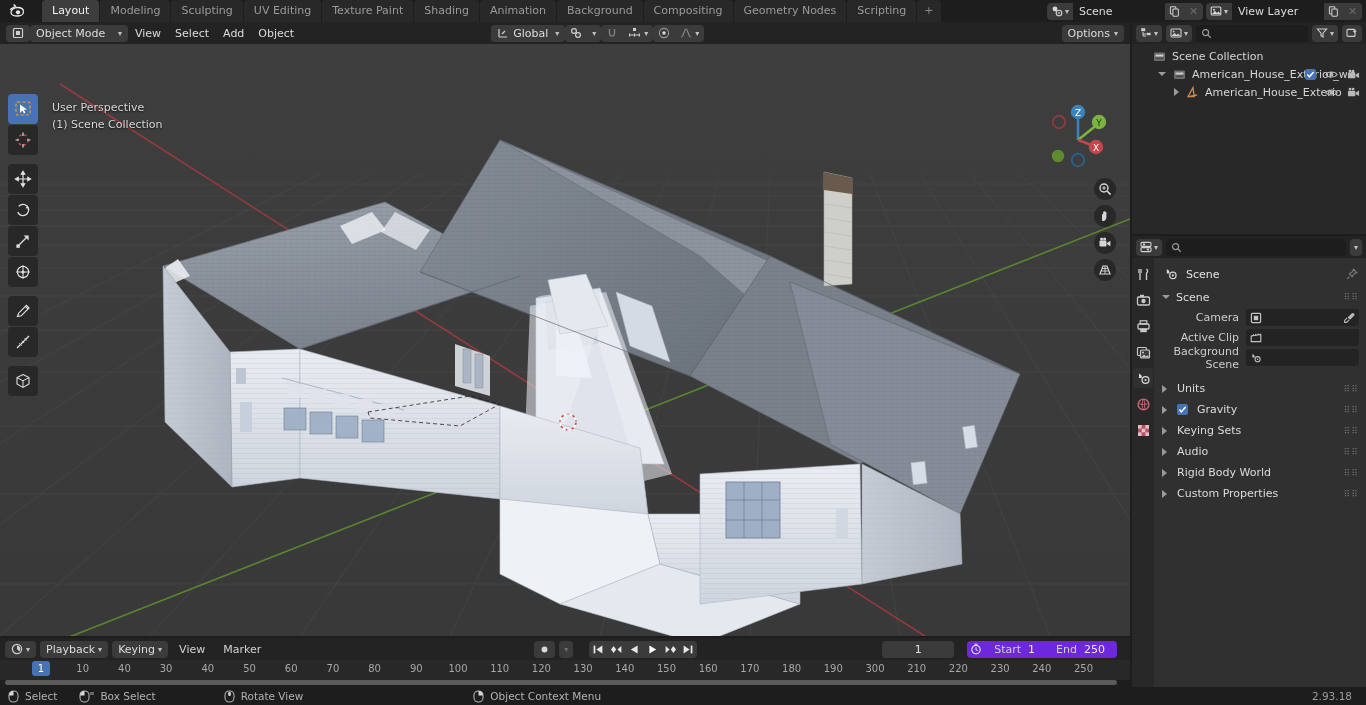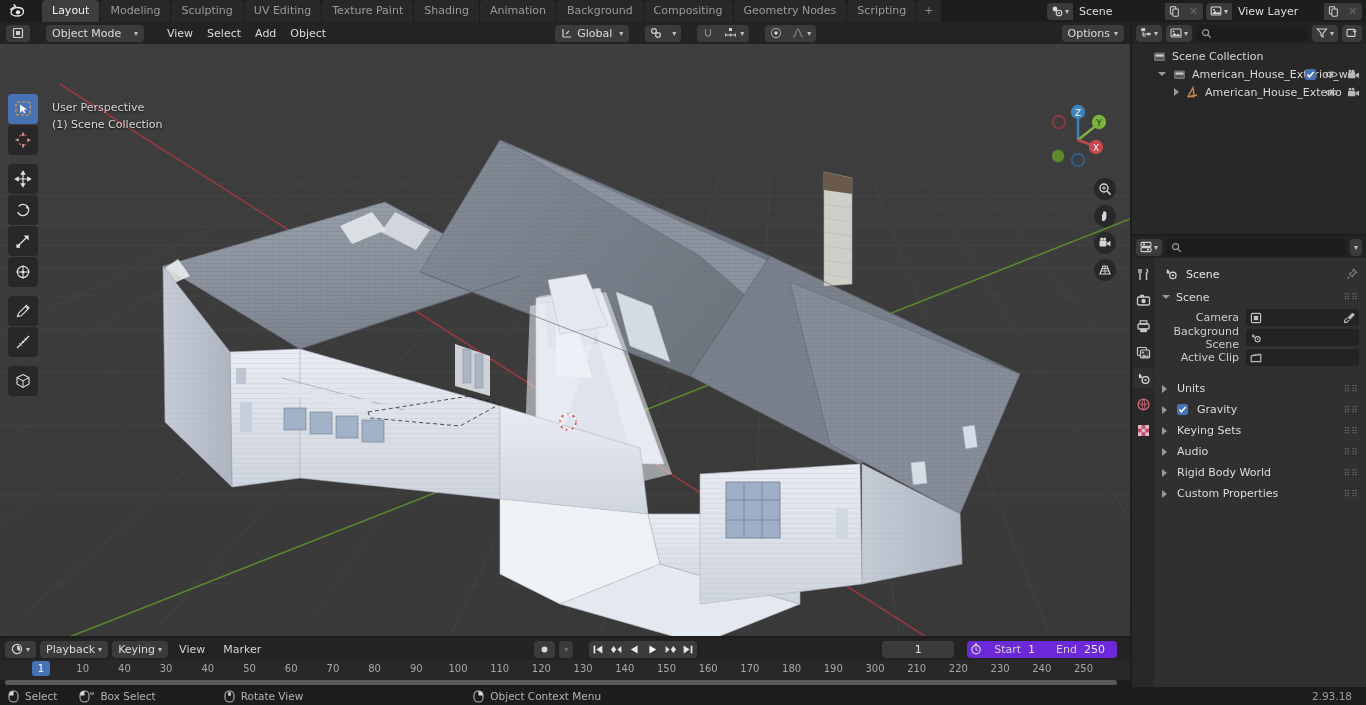--- a/index.html
+++ b/index.html
@@ -45,21 +45,21 @@
   .id-btn.dim { color: #6a6a6a; }
   .chev { font-size: 8px; color: #c0c0c0; }
 
   
   .viewport-area {
     position: absolute; left: 0; top: 22px; width: 1130px; height: 614px;
     background: #303030;
   }
   .vp-header {
     position: absolute; left: 0; top: 0; width: 1130px; height: 22px;
-    background: #232323; display: flex; align-items: center; padding: 0 6px; gap: 16px; z-index: 5;
+    background: #232323; display: flex; align-items: center; padding: 0 6px; gap: 0; z-index: 5;
   }
   .hdr-btn {
     display: flex; align-items: center; gap: 4px; background: #3b3b3b; border-radius: 4px;
     height: 17px; padding: 0 6px; font-size: 11px; color: #dcdcdc;
   }
   .hdr-btn.flat { background: transparent; padding: 0 7px; }
   .hdr-grp { display: flex; align-items: center; background: #3b3b3b; border-radius: 4px; height: 17px; }
   .hdr-seg { display: flex; align-items: center; justify-content: center; height: 17px; padding: 0 5px; color: #d0d0d0; }
   .hdr-seg.dim { color: #777; }
   .hdr-spacer { flex: 1; }
@@ -877,36 +877,36 @@
             <span class="eyedrop">
               <svg width="12" height="12" viewBox="0 0 12 12">
                   <path d="M8.6 1.4 A1.7 1.7 0 0 1 11 3.8 L7 7.8 L4.6 5.4 Z" fill="#b8b8b8"></path>
                   <path d="M4.2 5.8 L1.6 8.4 L1.6 10.4 L3.6 10.4 L6.2 7.8" fill="none" stroke="#b8b8b8" stroke-width="1.1"></path>
                 </svg>
             </span>
           </div>
         </div>
 
         <div class="prop-row">
+          <div class="prop-label">Active Clip</div>
+          <div class="prop-field">
+            <svg width="12" height="12" viewBox="0 0 12 12">
+                <path d="M1.2 4 L10.8 2.4 L10.8 9.6 L1.2 9.6 Z" fill="none" stroke="#c4c4c4" stroke-width="1.1"></path>
+                <path d="M2.6 3.8 L3.6 2.2 M5 3.5 L6 1.9 M7.4 3.2 L8.4 1.6" stroke="#c4c4c4" stroke-width="1"></path>
+              </svg>
+          </div>
+        </div>
+
+        <div class="prop-row">
           <div class="prop-label">Background Scene</div>
           <div class="prop-field">
             <svg width="12" height="12" viewBox="0 0 15 15">
                 <path d="M3 2.5 C5.5 3.6 6.2 5 5.6 7 L3 7 Z" fill="#c4c4c4"></path>
                 <circle cx="9.5" cy="9" r="3.2" fill="none" stroke="#c4c4c4" stroke-width="1.3"></circle>
                 <circle cx="9.5" cy="9" r="1" fill="#c4c4c4"></circle>
-              </svg>
-          </div>
-        </div>
-
-        <div class="prop-row">
-          <div class="prop-label">Active Clip</div>
-          <div class="prop-field">
-            <svg width="12" height="12" viewBox="0 0 12 12">
-                <path d="M1.2 4 L10.8 2.4 L10.8 9.6 L1.2 9.6 Z" fill="none" stroke="#c4c4c4" stroke-width="1.1"></path>
-                <path d="M2.6 3.8 L3.6 2.2 M5 3.5 L6 1.9 M7.4 3.2 L8.4 1.6" stroke="#c4c4c4" stroke-width="1"></path>
               </svg>
           </div>
         </div>
 
         <div style="height:10px;"></div>
         <div id="collapsed-panels">
             <div class="panel-head" style="height: 21px;">
               <span class="tri tri-right" style="margin-right:4px;"></span>
               <span>Units</span>
               <span class="grip">⠿⠿</span>

